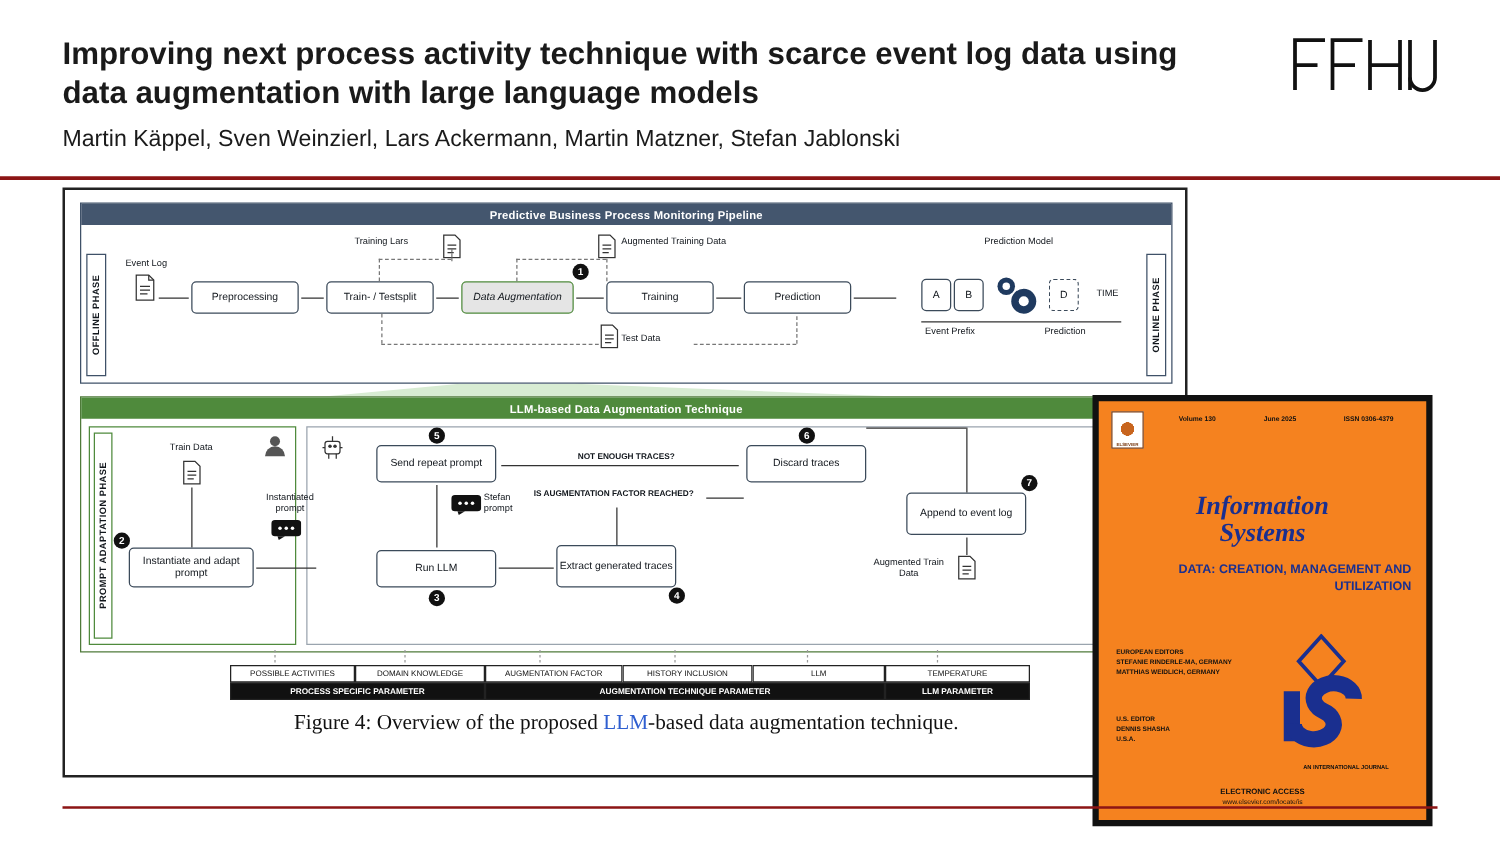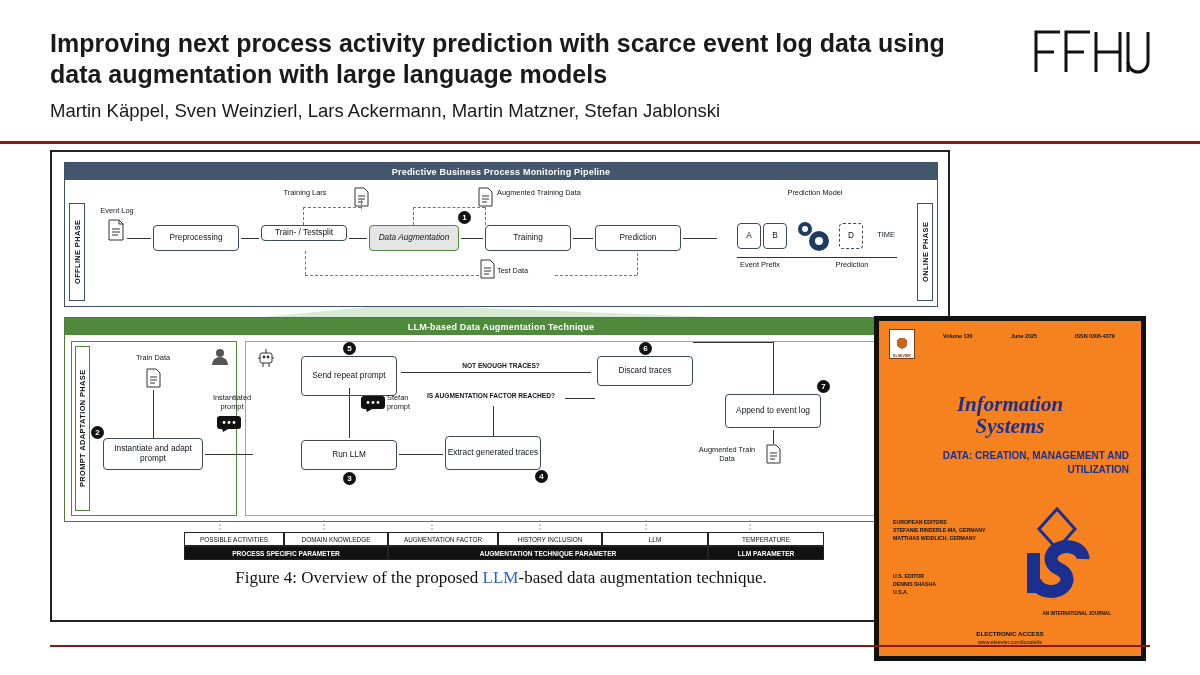--- a/index.html
+++ b/index.html
@@ -149,21 +149,21 @@
   .cov-access {
     position: absolute; left: 0; bottom: 10px; width: 100%; text-align: center;
     font-size: 6.2px; color: #111; font-weight: bold; line-height: 1.5;
   }
   .cov-access .u { font-weight: normal; font-size: 5.4px; }
 </style>
 </head>
 <body>
 
 <div class="slide-header">
-  <div class="title">Improving next process activity prediction with scarce event log data using data augmentation with large language models</div>
+  <div class="title">Improving next process activity technique with scarce event log data using data augmentation with large language models</div>
   <div class="authors">Martin Käppel, Sven Weinzierl, Lars Ackermann, Martin Matzner, Stefan Jablonski</div>
 
   <svg class="fau-logo" viewBox="0 0 124 52">
     <g fill="none" stroke="#111" stroke-width="3">
       <path d="M6 48 V8 H30"></path>
         <path d="M6 28 H24"></path>
       <path d="M36 48 V8 H60"></path>
         <path d="M36 28 H54"></path>
       <path d="M66 48 V8"></path>
         <path d="M90 48 V8"></path>
@@ -190,21 +190,21 @@
     <div class="ltxt" style="left:26px; top:44px; width:52px;">Event Log</div>
     <svg class="docicon" style="left:42px; top:56px;" width="18" height="22">
       <path d="M2 1 h10 l4 4 v16 h-14 z" fill="#fff" stroke="#333" stroke-width="1"></path>
       <path d="M12 1 v4 h4" fill="none" stroke="#333" stroke-width="1"></path>
       <g stroke="#333" stroke-width="1">
             <path d="M5 10h8M5 13h8M5 16h6"></path>
           </g>
     </svg>
 
     <div class="bx" style="left:88px; top:62px; width:86px; height:26px;">Preprocessing</div>
-    <div class="bx" style="left:196px; top:62px; width:86px; height:16px;">Train- / Testsplit</div>
+    <div class="bx" style="left:196px; top:62px; width:86px; height:26px;">Train- / Testsplit</div>
     <div class="bx" style="left:304px; top:62px; width:90px; height:26px; background:#e5e5e5; border-color:#4f8a3c;font-style:italic;">Data Augmentation</div>
     <div class="bx" style="left:420px; top:62px; width:86px; height:26px;">Training</div>
     <div class="bx" style="left:530px; top:62px; width:86px; height:26px;">Prediction</div>
     <div class="num" style="left:393px; top:48px;">1</div>
 
     <div class="ar" style="left:62px; top:75px; width:24px;"></div>
     <div class="ar" style="left:176px; top:75px; width:18px;"></div>
     <div class="ar" style="left:284px; top:75px; width:18px;"></div>
     <div class="ar" style="left:396px; top:75px; width:22px;"></div>
     <div class="ar" style="left:508px; top:75px; width:20px;"></div>
@@ -301,21 +301,21 @@
     </svg>
     <div class="ar" style="left:140px; top:136px; width:48px;"></div>
 
     <svg style="position:absolute; left:192px; top:30px;" width="18" height="22">
       <rect x="3" y="5" width="12" height="10" rx="2" fill="none" stroke="#333"></rect>
       <circle cx="7" cy="9" r="1.4" fill="#333"></circle>
           <circle cx="11" cy="9" r="1.4" fill="#333"></circle>
       <path d="M9 1v4M1 10h2M15 10h2M6 15v4M12 15v4" stroke="#333" fill="none"></path>
     </svg>
 
-    <div class="bx" style="left:236px; top:38px; width:96px; height:40px;">Send repeat prompt</div>
+    <div class="bx" style="left:236px; top:38px; width:96px; height:30px;">Send repeat prompt</div>
     <div class="num" style="left:278px; top:24px;">5</div>
 
     <div class="bx" style="left:236px; top:122px; width:96px; height:30px;">Run LLM</div>
     <div class="num" style="left:278px; top:154px;">3</div>
 
     <div class="bx" style="left:380px; top:118px; width:96px; height:34px;">Extract generated traces</div>
     <div class="num" style="left:470px; top:152px;">4</div>
 
     <div class="bx" style="left:532px; top:38px; width:96px; height:30px;">Discard traces</div>
     <div class="num" style="left:574px; top:24px;">6</div>

